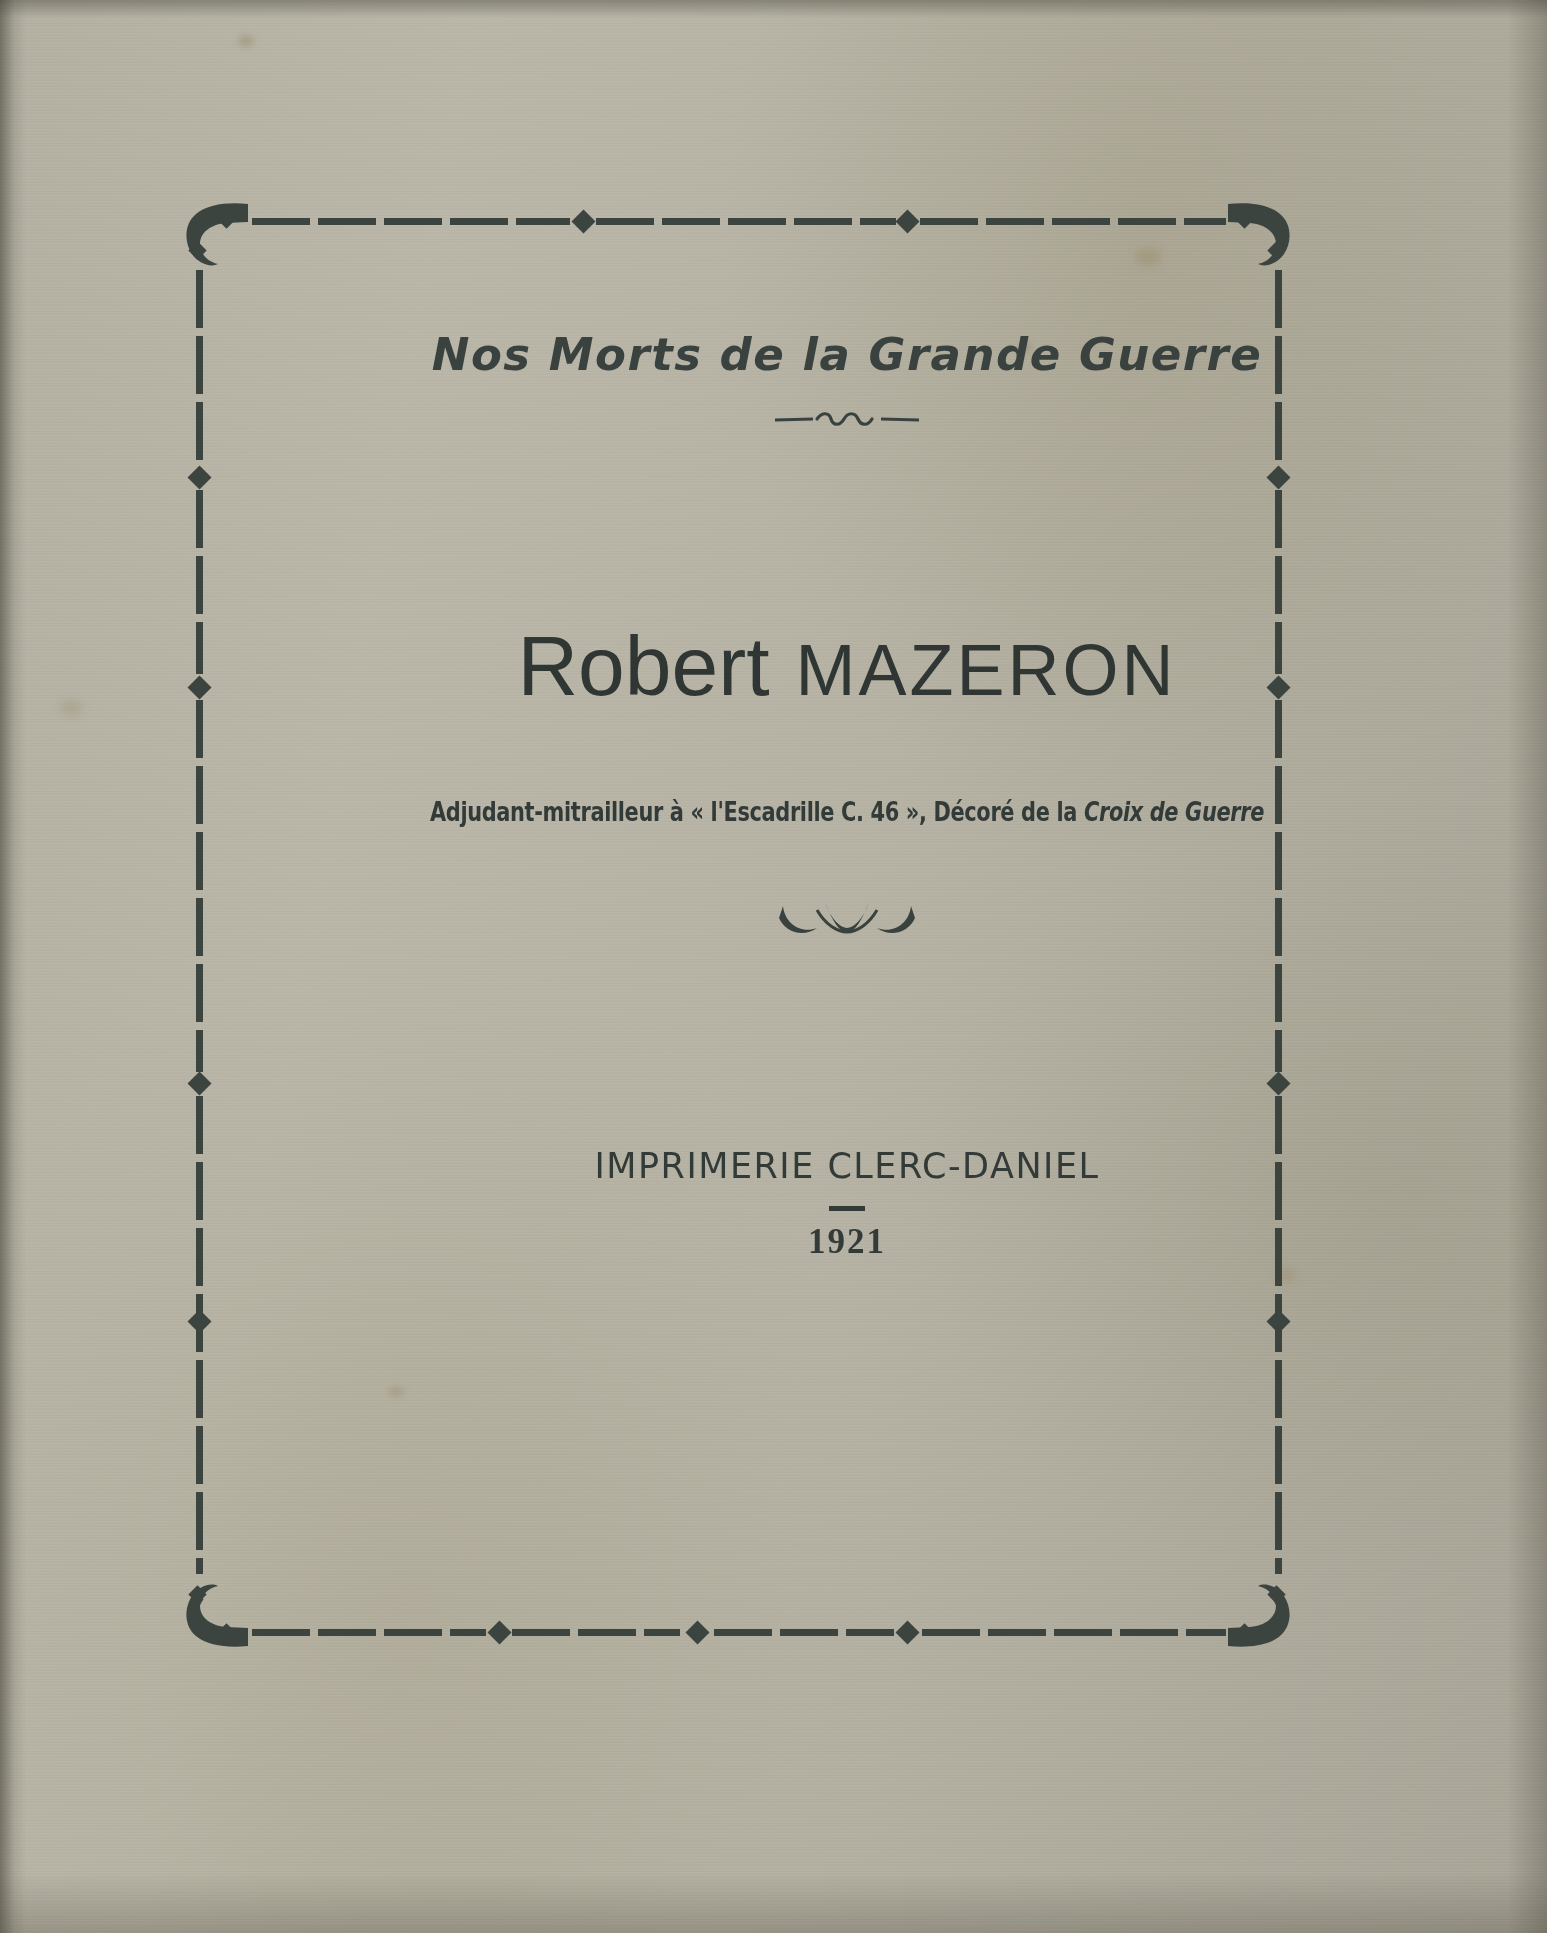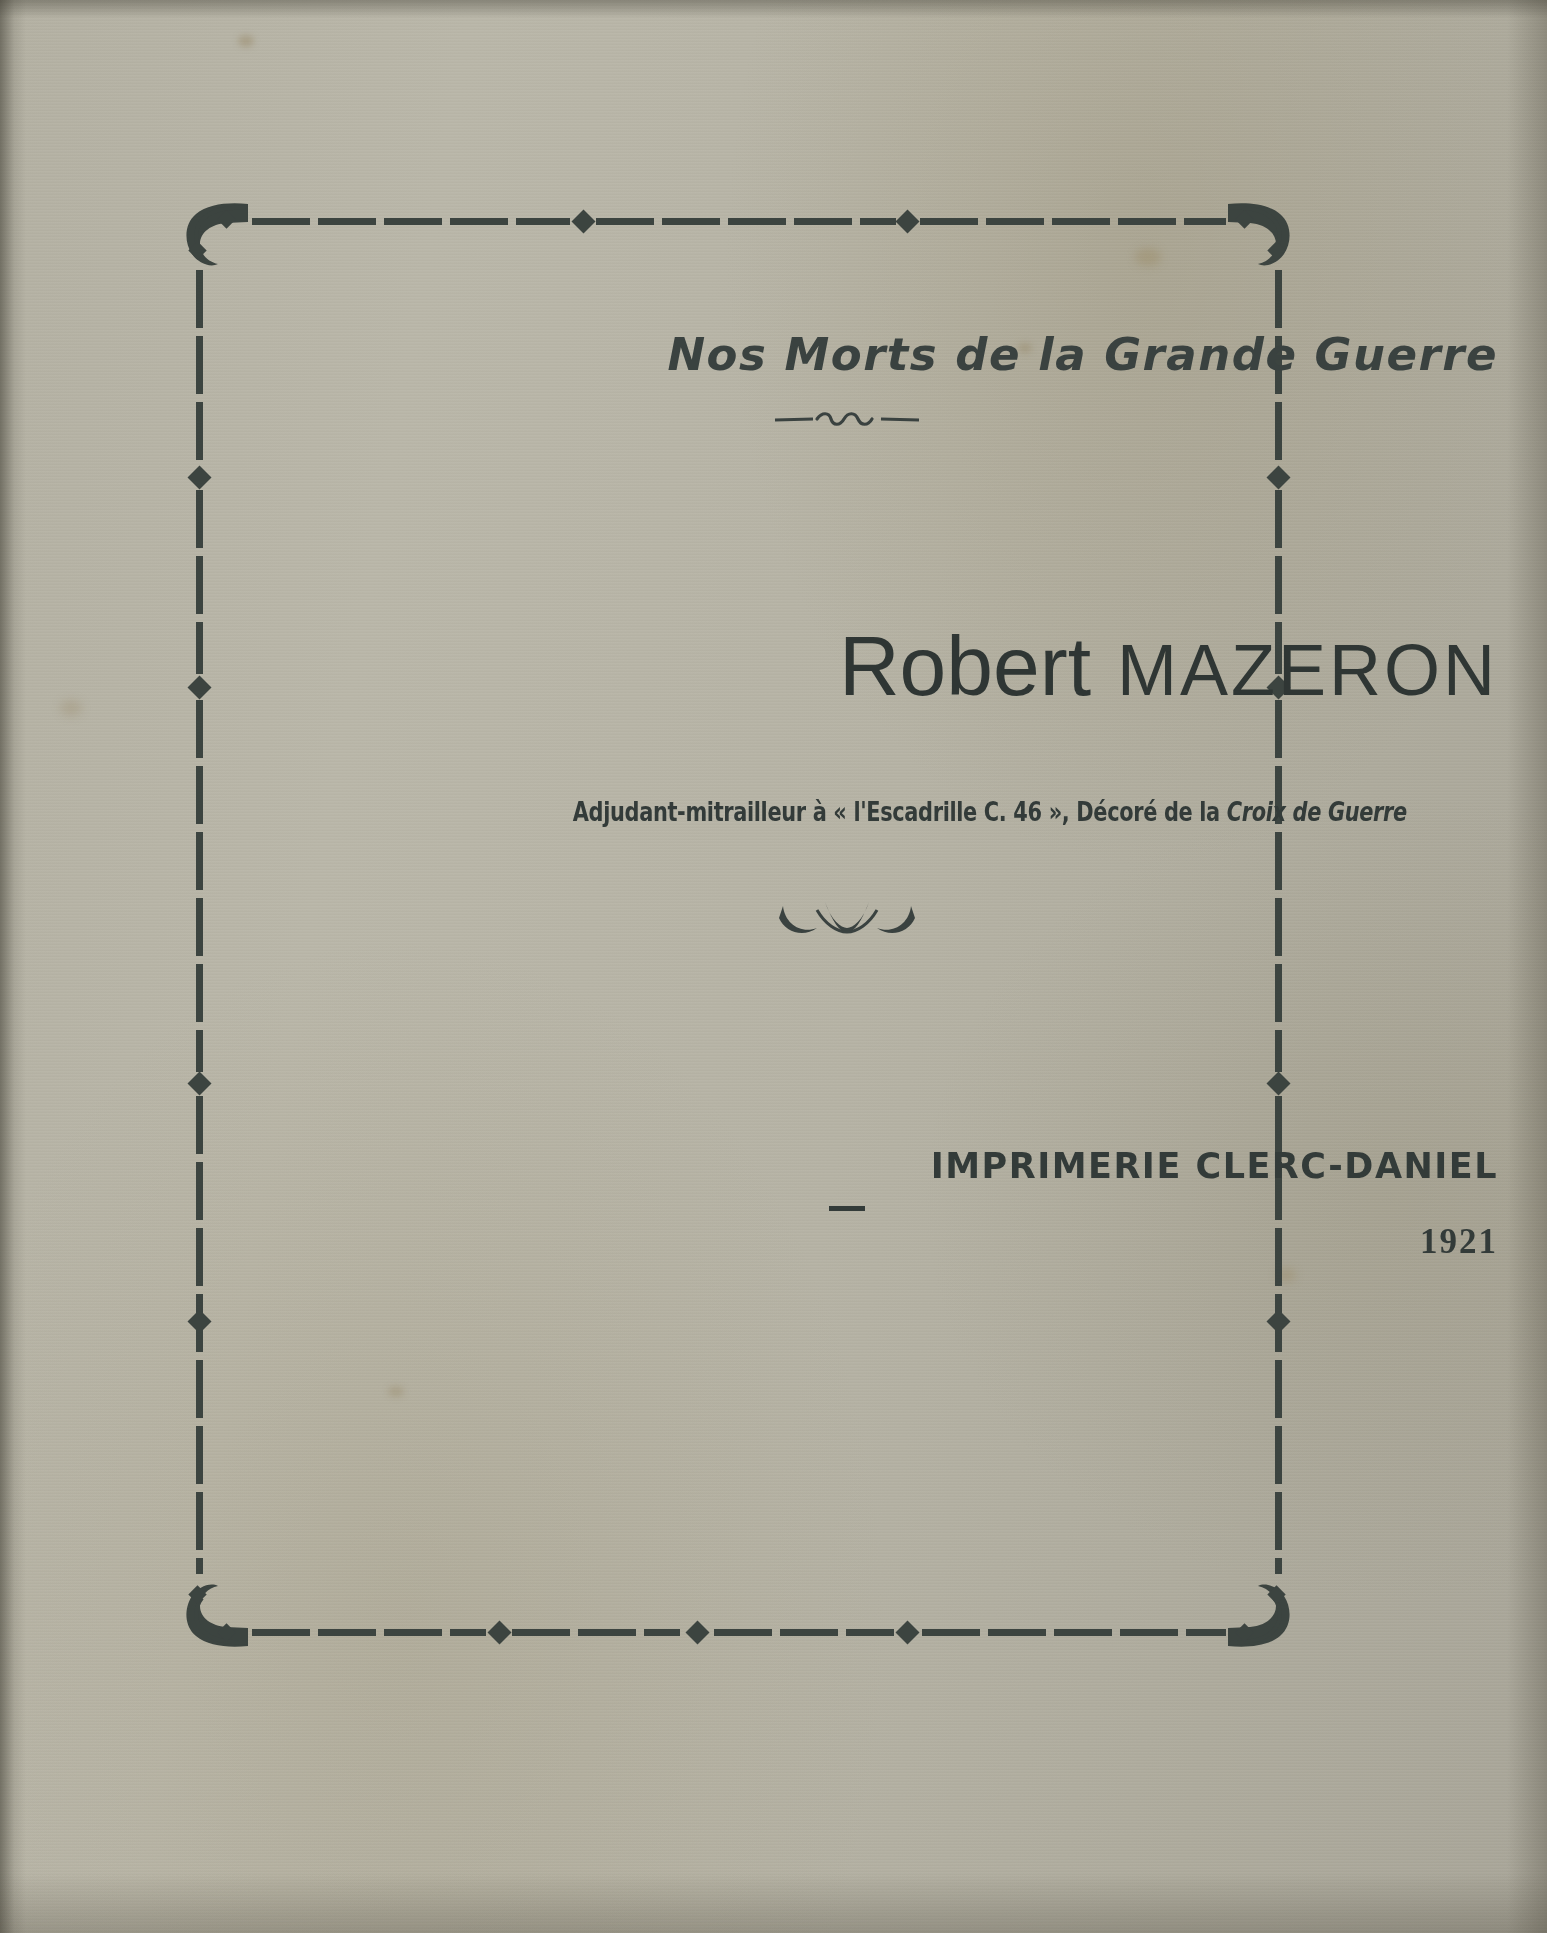--- a/index.html
+++ b/index.html
@@ -109,21 +109,21 @@
     color: #3c4440;
   }
 
   
   #content {
     position: absolute;
     left: 196px;
     top: 218px;
     width: 1302px;
     height: 1418px;
-    text-align: right;
+    text-align: center;
   }
   #headline {
     position: absolute;
     top: 110px;
     left: 0; right: 0;
     font-family: "DejaVu Sans", sans-serif;
     font-style: italic;
     font-weight: bold;
     font-size: 45px;
     letter-spacing: 1.5px;
@@ -192,21 +192,21 @@
     font-weight: bold;
     font-size: 35px;
     letter-spacing: 1.5px;
     color: #333b39;
   }
   #imprint-printer {
     position: absolute;
     top: 928px;
     left: 0; right: 0;
     font-family: "DejaVu Sans", sans-serif;
-    font-weight: bold;
+    font-weight: normal;
     font-size: 35px;
     letter-spacing: 1.5px;
     color: #333b39;
   }
   #imprint-dash {
     position: absolute;
     top: 988px;
     left: 50%;
     margin-left: -18px;
     width: 36px;

